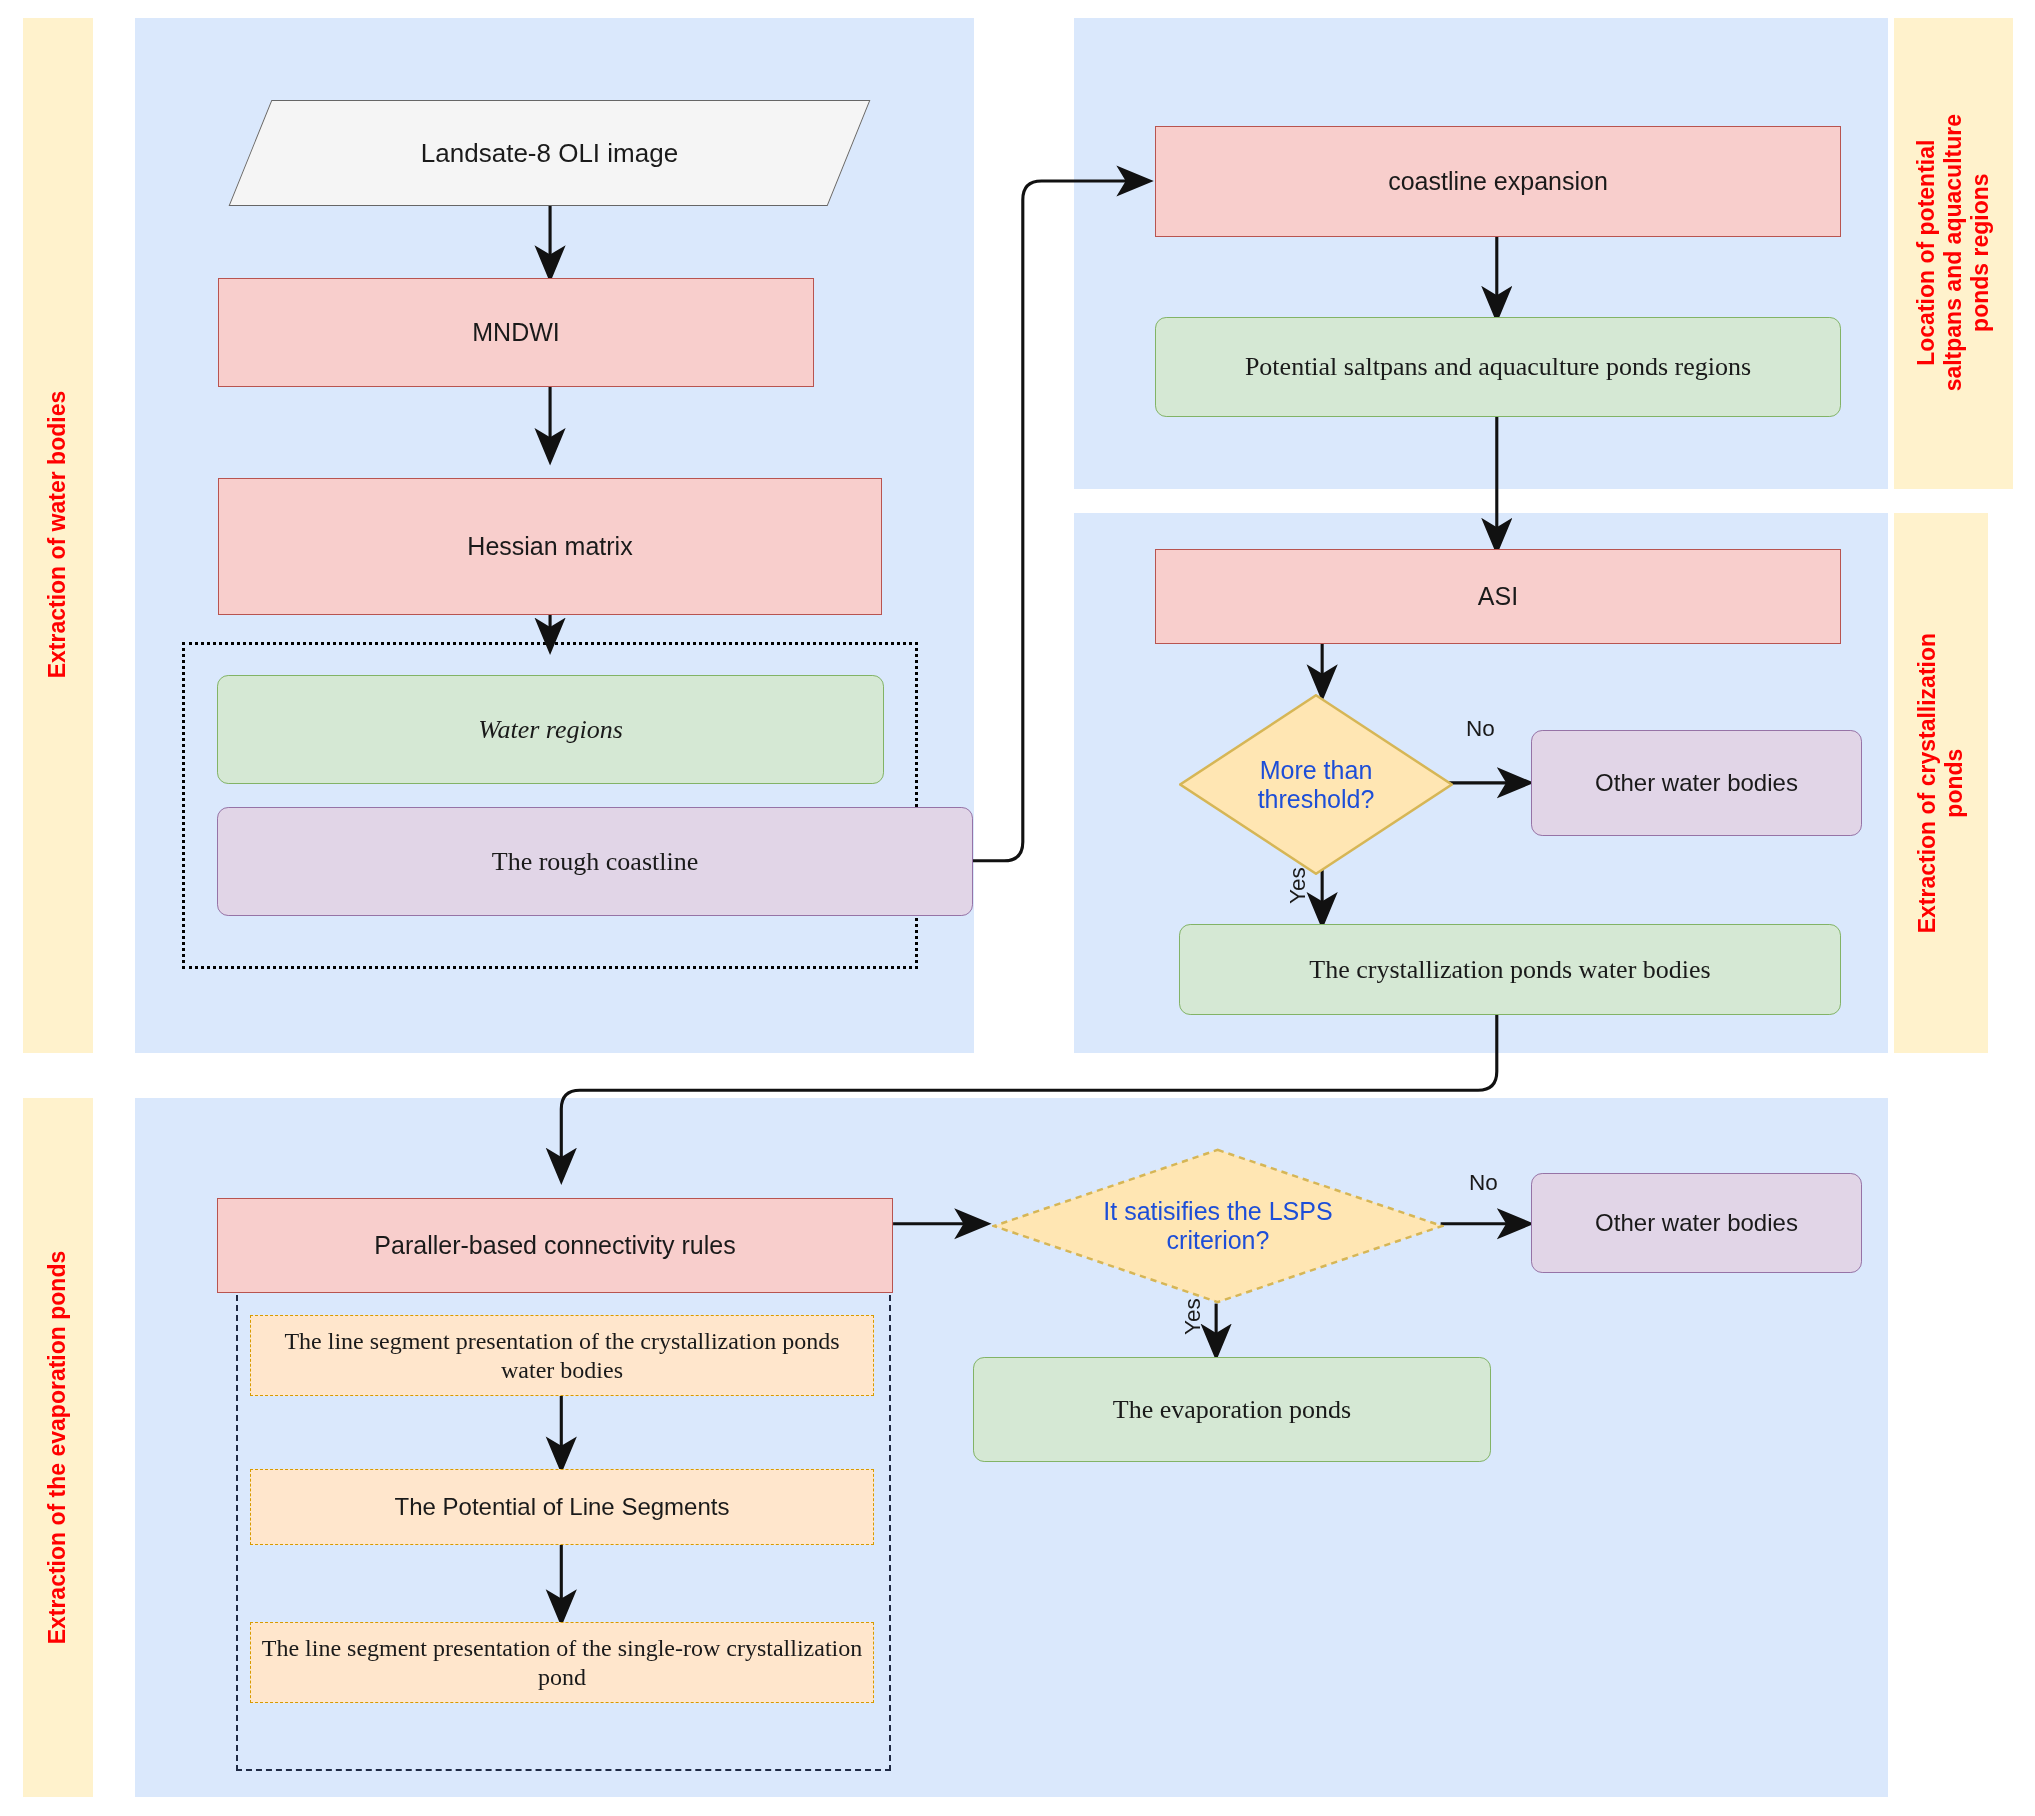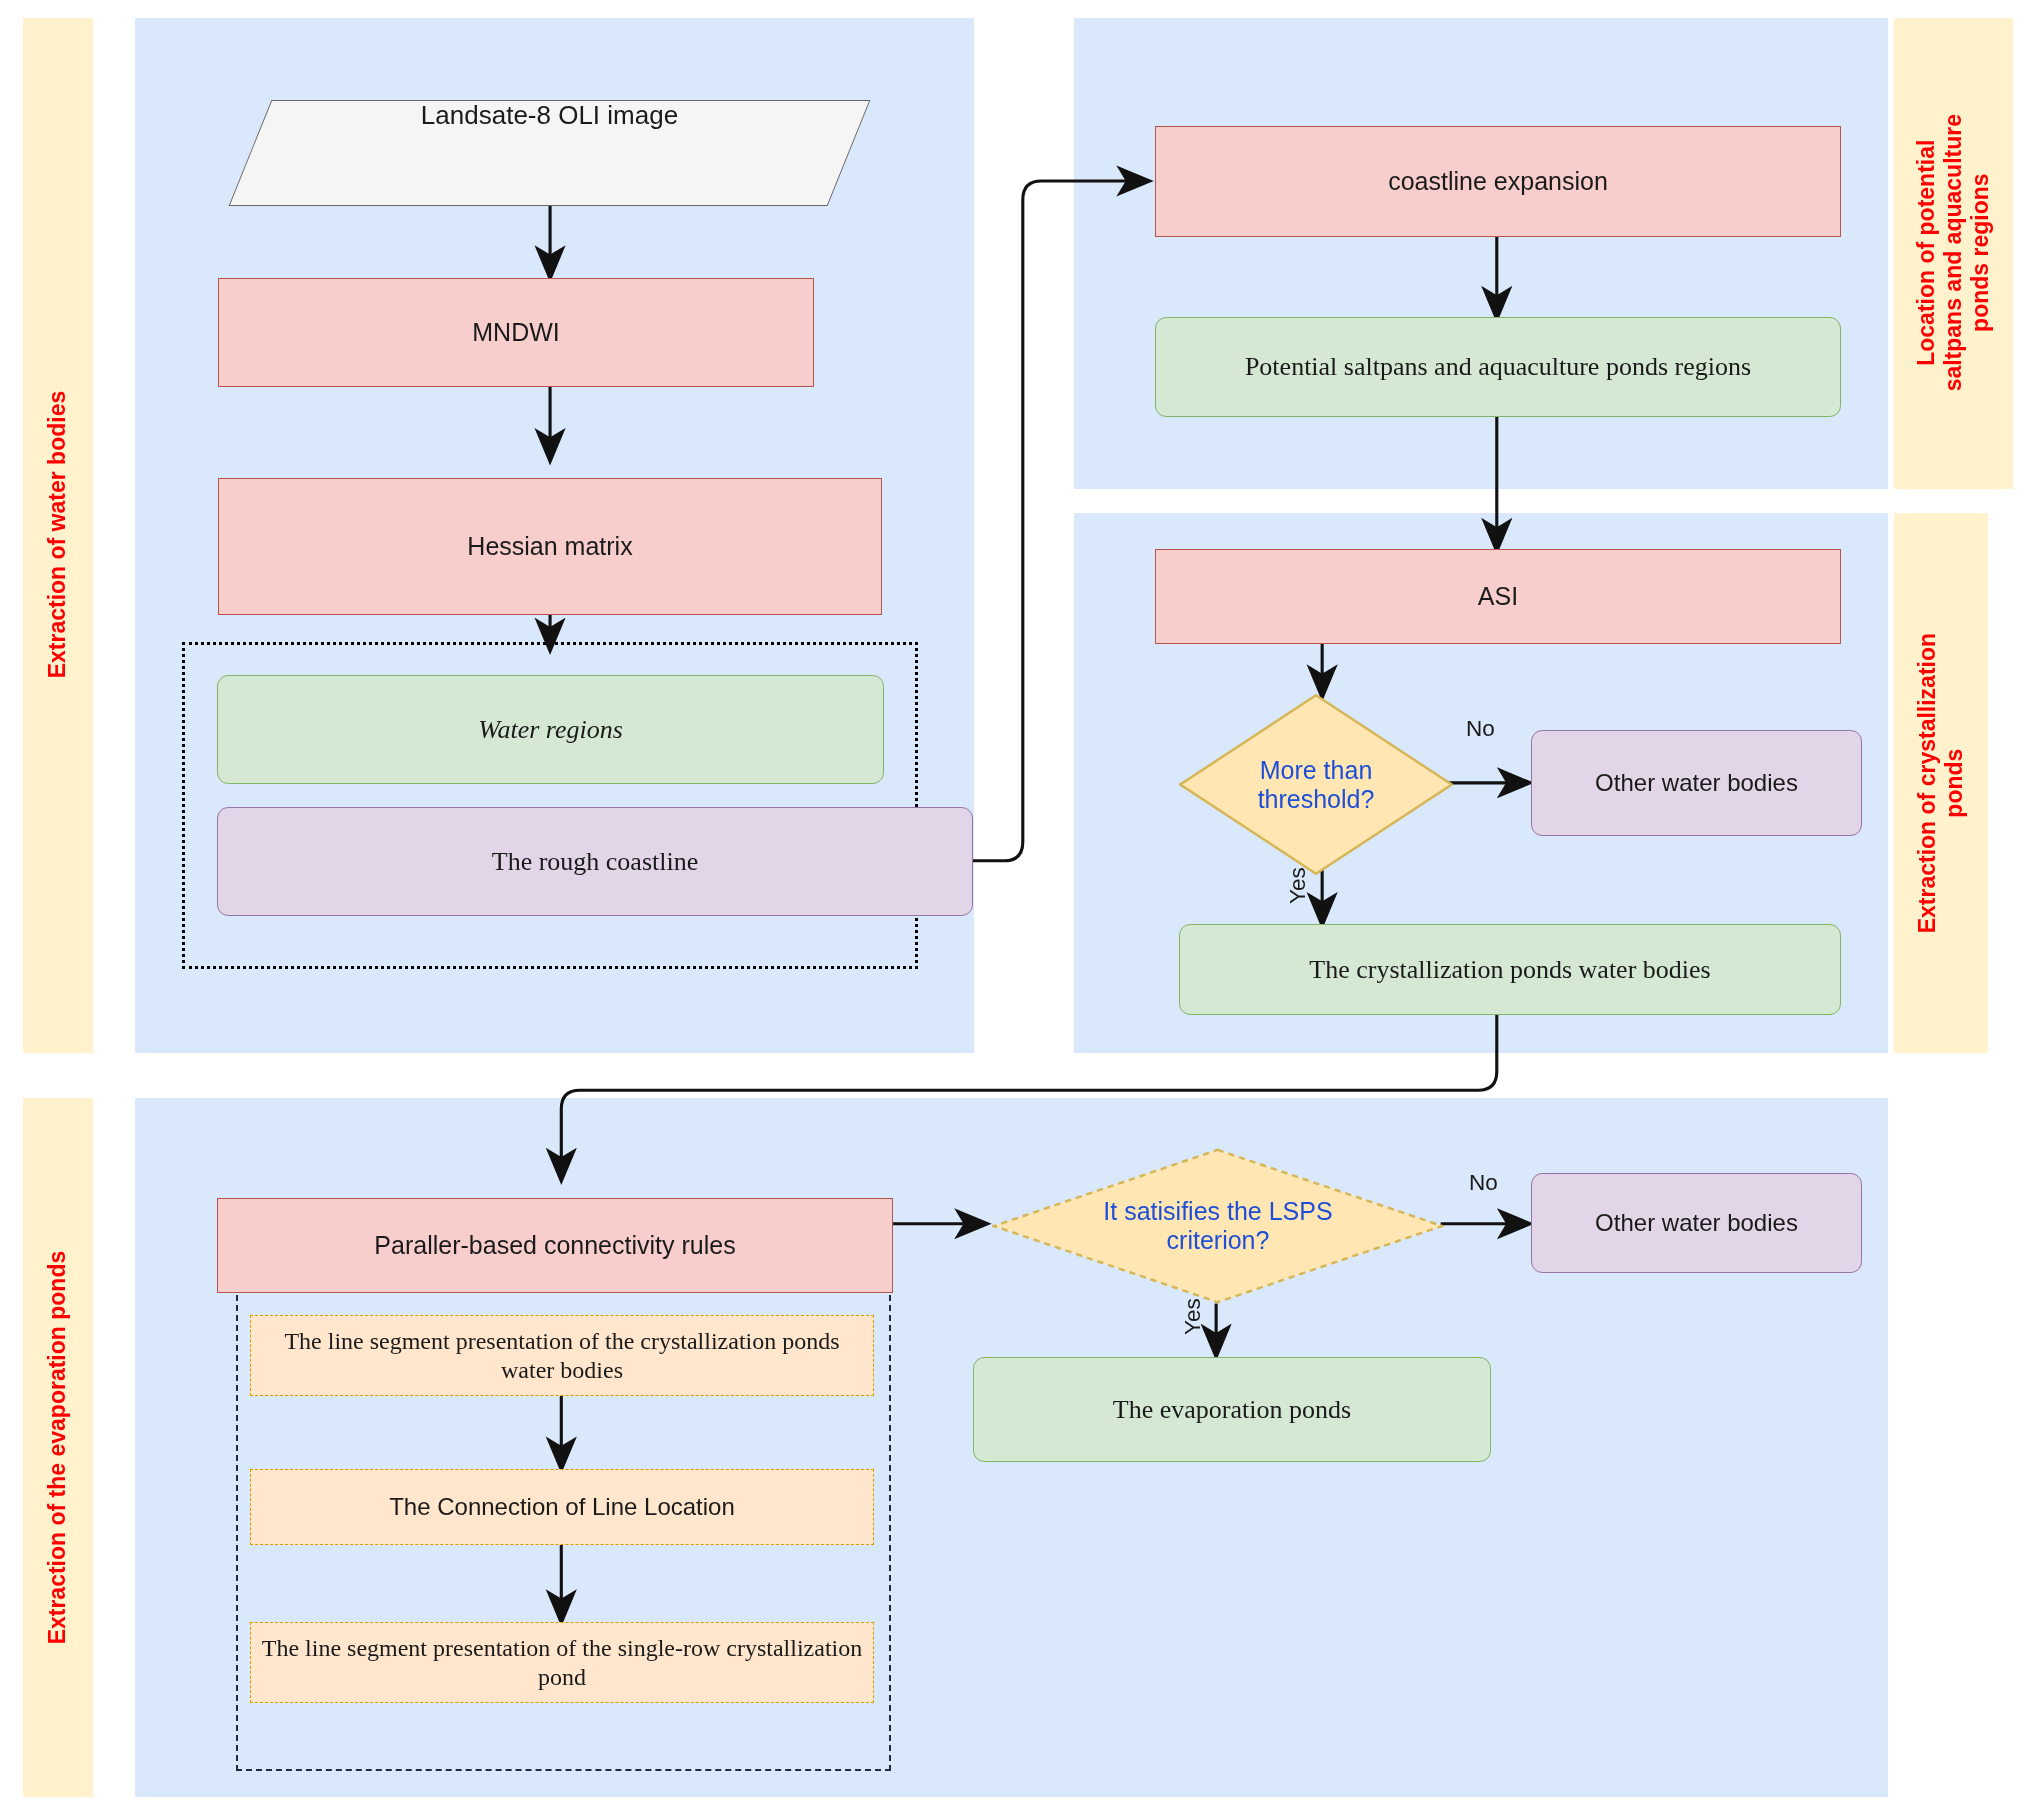--- a/index.html
+++ b/index.html
@@ -32,21 +32,21 @@
              font-family:"Liberation Sans", sans-serif;font-size:25px;align-items:center;}
   .n-result{background:#d5e8d4;border:1.9px solid #82b366;border-radius:11.2px;
             font-family:"Liberation Serif", serif;font-size:26px;}
   .n-purple{background:#e1d5e7;border:1.9px solid #9673a6;border-radius:11.2px;
             font-family:"Liberation Sans", sans-serif;font-size:24px;}
   .n-orange{background:#ffe6cc;border:1.9px dashed #d79b00;
             font-family:"Liberation Serif", serif;font-size:24px;line-height:1.18;}
   .n-orange.sans{font-family:"Liberation Sans", sans-serif;}
 
   
-  .n-data{position:absolute;display:flex;align-items:flex-start;justify-content:center;}
+  .n-data{position:absolute;display:flex;align-items:center;justify-content:center;}
   .n-data .skew{position:absolute;left:0;top:0;width:100%;height:100%;
       background:#f5f5f5;border:1.9px solid #666666;transform:skewX(-22deg);box-sizing:border-box;}
   .n-data .lbl{position:relative;z-index:2;font-family:"Liberation Sans", sans-serif;
       font-size:26px;color:#1a1a1a;}
 
   
   .diamond{position:absolute;}
   .diamond .dshape{position:absolute;left:0;top:0;width:100%;height:100%;}
   .diamond .dlbl{position:absolute;left:0;top:0;width:100%;height:100%;
       display:flex;align-items:center;justify-content:center;text-align:center;
@@ -199,21 +199,21 @@
 
   <div class="node n-result" style="left:973px;top:1357px;width:518px;height:105px;">
     <span>The evaporation ponds</span>
   </div>
 
   <div class="node n-orange" style="left:250px;top:1315px;width:624px;height:81px;">
     <span>The line segment presentation of the crystallization ponds water bodies</span>
   </div>
 
   <div class="node n-orange sans" style="left:250px;top:1469px;width:624px;height:76px;">
-    <span>The Connection of  Line Location</span>
+    <span>The Potential of  Line Segments</span>
   </div>
 
   <div class="node n-orange" style="left:250px;top:1622px;width:624px;height:81px;">
     <span>The line segment presentation of the single-row crystallization pond</span>
   </div>
 
   <div class="edgelabel" style="left:1466px;top:716px;">No</div>
   <div class="edgelabel rot" style="left:1285px;top:904px;">Yes</div>
   <div class="edgelabel" style="left:1469px;top:1170px;">No</div>
   <div class="edgelabel rot" style="left:1180px;top:1335px;">Yes</div>

